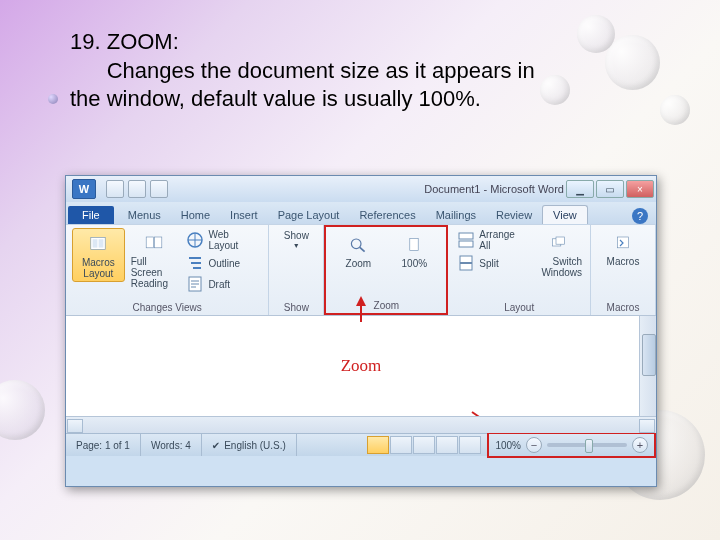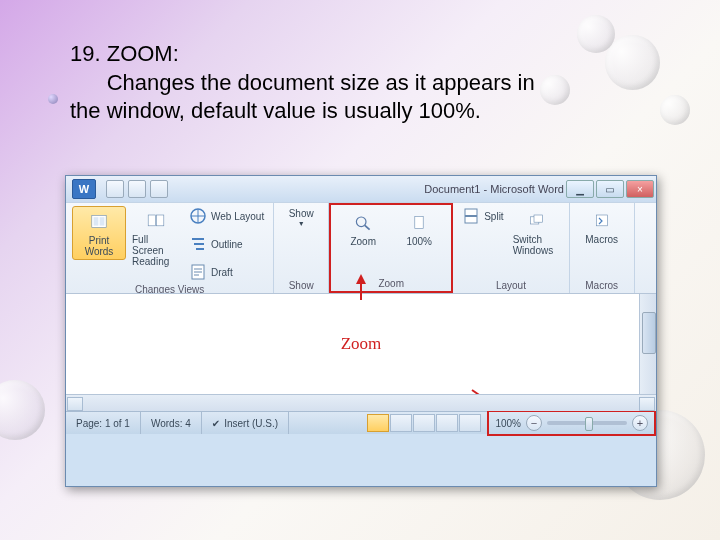--- a/index.html
+++ b/index.html
@@ -6,21 +6,21 @@
 .slide{width:720px;height:540px;position:relative;background:linear-gradient(135deg,#d4a8e8 0%,#e6d4f0 20%,#f5eef8 40%,#faf8f5 60%,#f5f0e8 100%)}
 
 .bubble{position:absolute;border-radius:50%;background:radial-gradient(circle at 30% 30%,rgba(255,255,255,0.8),rgba(200,200,210,0.2) 60%,rgba(150,150,160,0.3));box-shadow:inset -2px -2px 6px rgba(0,0,0,0.1),inset 3px 3px 8px rgba(255,255,255,0.6)}
 .b1{width:55px;height:55px;right:60px;top:35px}
 .b2{width:38px;height:38px;right:105px;top:15px}
 .b3{width:30px;height:30px;right:30px;top:95px}
 .b4{width:90px;height:90px;right:15px;bottom:40px}
 .b5{width:48px;height:48px;right:100px;bottom:90px}
 .b6{width:60px;height:60px;left:-15px;top:380px}
 .b7{width:30px;height:30px;right:150px;top:75px}
-.txt{position:absolute;left:70px;top:40px;width:470px;font-size:22px;color:#000;line-height:1.3}
+.txt{position:absolute;left:70px;top:28px;width:470px;font-size:22px;color:#000;line-height:1.3}
 .bullet{position:absolute;left:48px;top:94px;width:10px;height:10px;border-radius:50%;background:radial-gradient(circle at 30% 30%,#e0d8ff,#8a7fb5)}
 
 .word-wrap{position:absolute;left:65px;top:175px;width:590px;height:310px;background:#cfe1f3;border:1px solid #6b8bb0;box-shadow:2px 3px 10px rgba(0,0,0,0.4)}
 .titlebar{height:26px;background:linear-gradient(#e8f0fa,#cadcf0);display:flex;align-items:center;font-size:11px;color:#3a4a5a}
 .word-logo{width:22px;height:18px;margin:0 6px;background:#3a76c4;border:1px solid #2a5a9a;display:flex;align-items:center;justify-content:center;color:#fff;font-weight:bold;font-size:11px;border-radius:2px}
 .qat{display:flex;gap:4px;margin-left:4px}
 .qat-btn{width:16px;height:16px;background:linear-gradient(#f5f9ff,#d8e5f3);border:1px solid #9ab;border-radius:2px}
 .title-center{flex:1;text-align:right;color:#445}
 .winbtns{display:flex;margin-right:2px}
 .winbtn{width:26px;height:16px;border:1px solid #8aa;margin-left:2px;background:linear-gradient(#eaf4ff,#c8dcef);border-radius:2px;display:flex;align-items:center;justify-content:center;font-size:10px}
@@ -29,21 +29,21 @@
 .tab{padding:3px 10px;color:#3a5570;cursor:default}
 .tab.file{background:#1f57a8;color:#fff;border-radius:2px 2px 0 0;margin-right:4px;padding:3px 14px}
 .tab.active{background:#f3f6fb;border:1px solid #a8b8cc;border-bottom:none;border-radius:3px 3px 0 0;color:#2a4060}
 .help{margin-left:auto;margin-right:8px;width:16px;height:16px;border-radius:50%;background:#3a76c4;color:#fff;display:flex;align-items:center;justify-content:center;font-size:11px}
 .ribbon{height:90px;background:linear-gradient(#f5f8fc,#e5edf6);border-top:1px solid #c4d4e6;display:flex;font-size:10px;color:#3a4a5a}
 .group{border-right:1px solid #c4d4e6;padding:3px 6px 2px;display:flex;flex-direction:column;justify-content:space-between}
 .group-body{flex:1;display:flex;align-items:flex-start;gap:4px}
 .group-label{text-align:center;font-size:10px;color:#556;padding-top:2px}
 .bigbtn{display:flex;flex-direction:column;align-items:center;width:48px;padding:2px;border-radius:3px}
 .bigbtn.sel{background:linear-gradient(#ffe9a8,#ffcf60);border:1px solid #d8a030}
-.smallbtns{display:flex;flex-direction:column;gap:8px;justify-content:center}
+.smallbtns{display:flex;flex-direction:column;gap:1px;justify-content:center}
 .smallbtn{display:flex;align-items:center;gap:4px;padding:1px 3px}
 .ico{width:18px;height:18px;display:flex;align-items:center;justify-content:center}
 .ico svg{width:18px;height:18px}
 .ico-lg{width:30px;height:26px}
 .callout{border:2px solid #d02020}
 .docarea{height:100px;background:#fff;border-top:1px solid #b5c5d8;margin:0;display:flex;align-items:center;justify-content:center;position:relative}
 .zoom-label{color:#d02020;font-family:'Comic Sans MS',cursive;font-size:17px}
 .arrow-up{position:absolute;top:-20px;left:50%;transform:translateX(-50%)}
 .arrow-dn{position:absolute;bottom:-20px;right:148px}
 .scrollv{position:absolute;right:0;top:0;width:16px;height:100%;background:linear-gradient(90deg,#e5edf6,#d5e0ee);border-left:1px solid #b5c5d8}
@@ -91,34 +91,46 @@
         <div class="qat-btn"></div>
       </div>
       <div class="title-center">Document1 - Microsoft Word</div>
       <div class="winbtns">
         <div class="winbtn">▁</div>
         <div class="winbtn">▭</div>
         <div class="winbtn cl">×</div>
       </div>
     </div>
 
+    <div class="tabs">
+      <div class="tab file">File</div>
+      <div class="tab">Menus</div>
+      <div class="tab">Home</div>
+      <div class="tab">Insert</div>
+      <div class="tab">Page Layout</div>
+      <div class="tab">References</div>
+      <div class="tab">Mailings</div>
+      <div class="tab">Review</div>
+      <div class="tab active">View</div>
+      <div class="help">?</div>
+    </div>
 
     <div class="ribbon">
 
       <div class="group">
         <div class="group-body">
           <div class="bigbtn sel">
             <div class="ico ico-lg">
                 <svg viewBox="0 0 30 26">
                   <rect x="3" y="2" width="24" height="20" fill="#fff" stroke="#6b8bb0"></rect>
                   <rect x="6" y="5" width="8" height="14" fill="#dce8f5"></rect>
                   <rect x="16" y="5" width="8" height="14" fill="#dce8f5"></rect>
                 </svg>
               </div>
-            <span style="text-align:center;line-height:1.1">Print Words</span>
+            <span style="text-align:center;line-height:1.1">Macros Layout</span>
           </div>
           <div class="bigbtn">
             <div class="ico ico-lg">
                 <svg viewBox="0 0 30 26">
                   <rect x="2" y="3" width="12" height="18" fill="#fff" stroke="#6b8bb0"></rect>
                   <rect x="16" y="3" width="12" height="18" fill="#fff" stroke="#6b8bb0"></rect>
                 </svg>
               </div>
             <span style="text-align:left;line-height:1.1">Full Screen Reading</span>
           </div>
@@ -186,35 +198,44 @@
         </div>
         <div class="group-label">Zoom</div>
       </div>
 
       <div class="group">
         <div class="group-body">
           <div class="smallbtns">
             <div class="smallbtn">
               <div class="ico">
                   <svg viewBox="0 0 18 18">
+                    <rect x="2" y="2" width="14" height="6" fill="#fff" stroke="#6b8bb0"></rect>
+                    <rect x="2" y="10" width="14" height="6" fill="#fff" stroke="#6b8bb0"></rect>
+                  </svg>
+                </div>
+              <span>Arrange All</span>
+            </div>
+            <div class="smallbtn">
+              <div class="ico">
+                  <svg viewBox="0 0 18 18">
                     <rect x="3" y="2" width="12" height="14" fill="#fff" stroke="#6b8bb0"></rect>
                     <line x1="3" y1="9" x2="15" y2="9" stroke="#6b8bb0" stroke-width="2"></line>
                   </svg>
                 </div>
               <span>Split</span>
             </div>
           </div>
           <div class="bigbtn">
             <div class="ico ico-lg">
                 <svg viewBox="0 0 30 26">
                   <rect x="4" y="6" width="14" height="12" fill="#fff" stroke="#6b8bb0"></rect>
                   <rect x="10" y="3" width="14" height="12" fill="#fff" stroke="#6b8bb0"></rect>
                 </svg>
               </div>
-            <span style="text-align:left;line-height:1.1">Switch Windows</span>
+            <span style="text-align:right;line-height:1.1">Switch Windows</span>
           </div>
         </div>
         <div class="group-label">Layout</div>
       </div>
 
       <div class="group" style="width:52px">
         <div class="group-body" style="justify-content:center">
           <div class="bigbtn">
             <div class="ico ico-lg">
                 <svg viewBox="0 0 30 26">
@@ -244,21 +265,21 @@
         </div>
     </div>
 
     <div class="scrollh"></div>
 
     <div class="statusbar">
       <div class="stat-seg">Page: 1 of 1</div>
       <div class="stat-seg">Words: 4</div>
       <div class="stat-seg">
         <span>✔</span>
-        <span>Insert (U.S.)</span>
+        <span>English (U.S.)</span>
       </div>
       <div class="stat-right">
         <div class="viewbtns">
           <div class="vbtn on"></div>
           <div class="vbtn"></div>
           <div class="vbtn"></div>
           <div class="vbtn"></div>
           <div class="vbtn"></div>
         </div>
         <div class="zoom-status callout">

